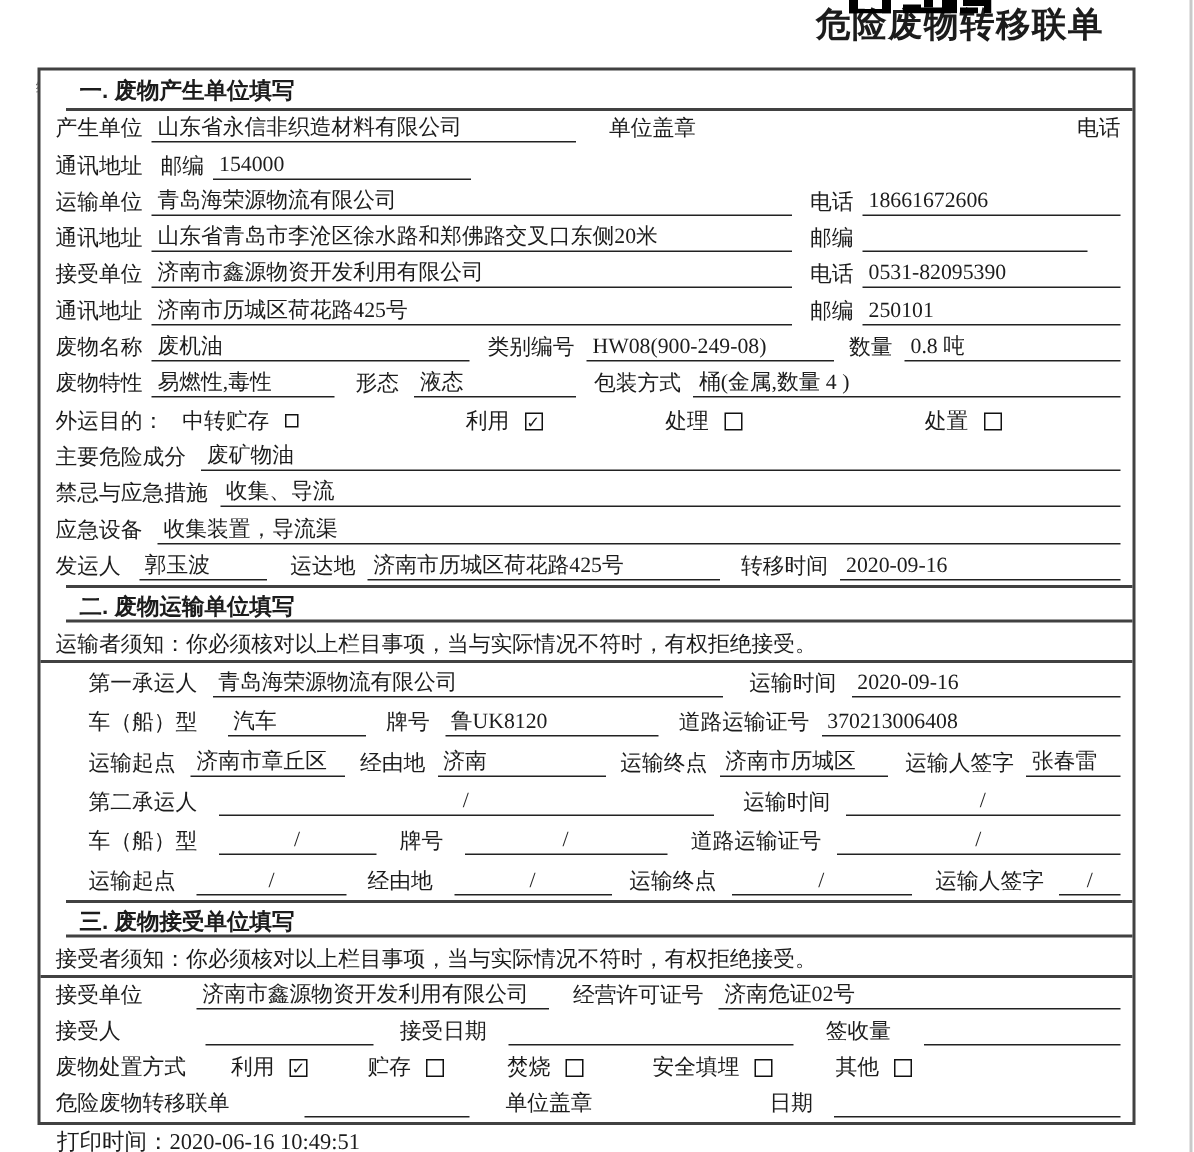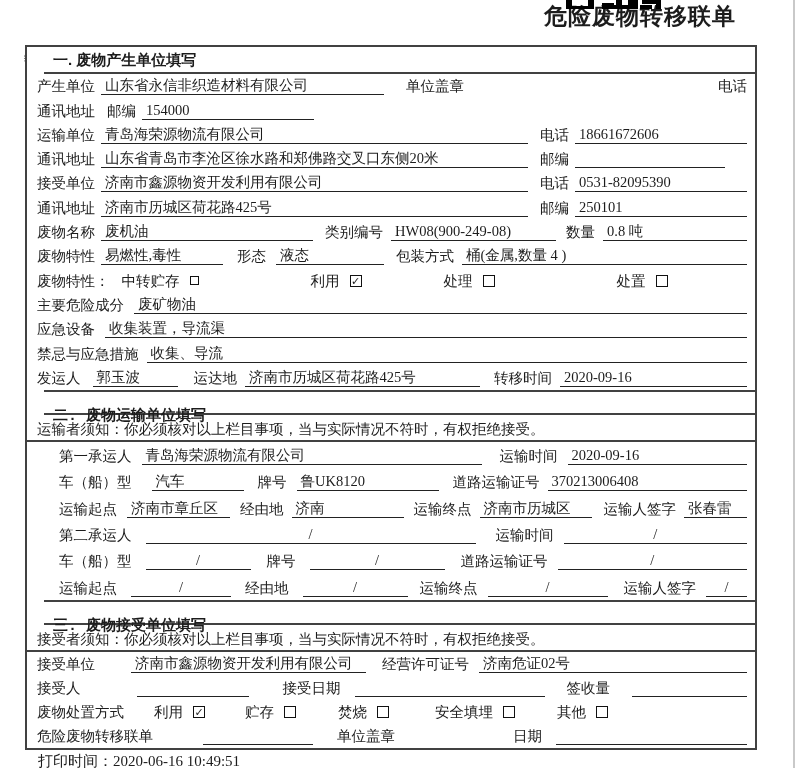--- a/index.html
+++ b/index.html
@@ -16,21 +16,21 @@
   .qr-frag { position: absolute; left: 566px; top: 0; }
 
   
   .edge-line { position: absolute; top: 0; right: 1px; width: 2px; height: 768px; background: #c9c9c9; }
 
   
   .ftable { position: absolute; left: 25px; top: 45px; width: 732px; border: 2px solid #414141; background: #fff; }
   .sec { font-family: "Liberation Sans","DejaVu Sans",sans-serif; font-weight: bold; font-size: 15px;
          padding: 4px 0 0 9px; border-top: 2px solid #414141; border-bottom: 2px solid #414141; margin-left: 17px; }
   .sec.first { border-top: none; height: 27px; }
-  .sec.mid { height: 25px; padding-top: 14px; font-family: Liberation Mono, monospace; }
+  .sec.mid { height: 25px; padding-top: 3px; }
   .notice { height: 27px; font-size: 14.5px; padding: 5px 0 0 10px; border-bottom: 2px solid #414141; }
 
   .frow { display: flex; align-items: flex-end; padding: 0 8px 3px 10px; font-size: 14.5px; line-height: 18px; }
   .s1 .frow { height: 24.3px; }
   .s2 .frow { height: 26.3px; padding-left: 32px; }
   .s3 .frow { height: 24.2px; }
   .crow { align-items: center; padding-bottom: 0; }
   .lb { white-space: nowrap; flex-shrink: 0; }
   .u  { border-bottom: 1px solid #222; padding: 0 4px; white-space: nowrap; overflow: hidden; flex-shrink: 0; min-height: 18px; }
   .fl { flex: 1 1 auto; min-width: 0; }
@@ -126,44 +126,44 @@
       <div class="frow">
         <span class="lb">废物特性</span>
         <span class="u" style="margin-left:6px;width:122px">易燃性,毒性</span>
         <span class="lb" style="margin-left:14px">形态</span>
         <span class="u" style="margin-left:10px;width:108px">液态</span>
         <span class="lb" style="margin-left:12px">包装方式</span>
         <span class="u fl" style="margin-left:8px">桶(金属,数量 4 )</span>
       </div>
 
       <div class="frow crow">
-        <span class="lb">废物特性：</span>
+        <span class="lb">外运目的：</span>
         <span class="lb" style="margin-left:12px">中转贮存</span>
         <span class="cb sm" style="margin-left:10px"></span>
         <span class="lb" style="margin-left:112px">利用</span>
         <span class="cb" style="margin-left:10px">✓</span>
         <span class="lb" style="margin-left:82px">处理</span>
         <span class="cb" style="margin-left:10px"></span>
         <span class="lb" style="margin-left:122px">处置</span>
         <span class="cb" style="margin-left:10px"></span>
       </div>
 
       <div class="frow">
         <span class="lb">主要危险成分</span>
         <span class="u fl" style="margin-left:10px">废矿物油</span>
       </div>
 
       <div class="frow">
+        <span class="lb">禁忌与应急措施</span>
+        <span class="u fl" style="margin-left:8px">收集、导流</span>
+      </div>
+
+      <div class="frow">
         <span class="lb">应急设备</span>
         <span class="u fl" style="margin-left:10px">收集装置，导流渠</span>
-      </div>
-
-      <div class="frow">
-        <span class="lb">禁忌与应急措施</span>
-        <span class="u fl" style="margin-left:8px">收集、导流</span>
       </div>
 
       <div class="frow">
         <span class="lb">发运人</span>
         <span class="u" style="margin-left:12px;width:85px">郭玉波</span>
         <span class="lb" style="margin-left:16px">运达地</span>
         <span class="u" style="margin-left:8px;width:235px">济南市历城区荷花路425号</span>
         <span class="lb" style="margin-left:14px">转移时间</span>
         <span class="u fl" style="margin-left:8px">2020-09-16</span>
       </div>
@@ -235,21 +235,21 @@
       <div class="frow">
         <span class="lb">接受单位</span>
         <span class="u" style="margin-left:36px;width:235px">济南市鑫源物资开发利用有限公司</span>
         <span class="lb" style="margin-left:16px">经营许可证号</span>
         <span class="u fl" style="margin-left:10px">济南危证02号</span>
       </div>
 
       <div class="frow">
         <span class="lb">接受人</span>
         <span class="u" style="margin-left:56px;width:112px"></span>
-        <span class="lb" style="margin-left:34px">接受日期</span>
+        <span class="lb" style="margin-left:18px">接受日期</span>
         <span class="u" style="margin-left:14px;width:190px"></span>
         <span class="lb" style="margin-left:22px">签收量</span>
         <span class="u fl" style="margin-left:22px"></span>
       </div>
 
       <div class="frow crow">
         <span class="lb">废物处置方式</span>
         <span class="lb" style="margin-left:30px">利用</span>
         <span class="cb" style="margin-left:10px">✓</span>
         <span class="lb" style="margin-left:40px">贮存</span>

